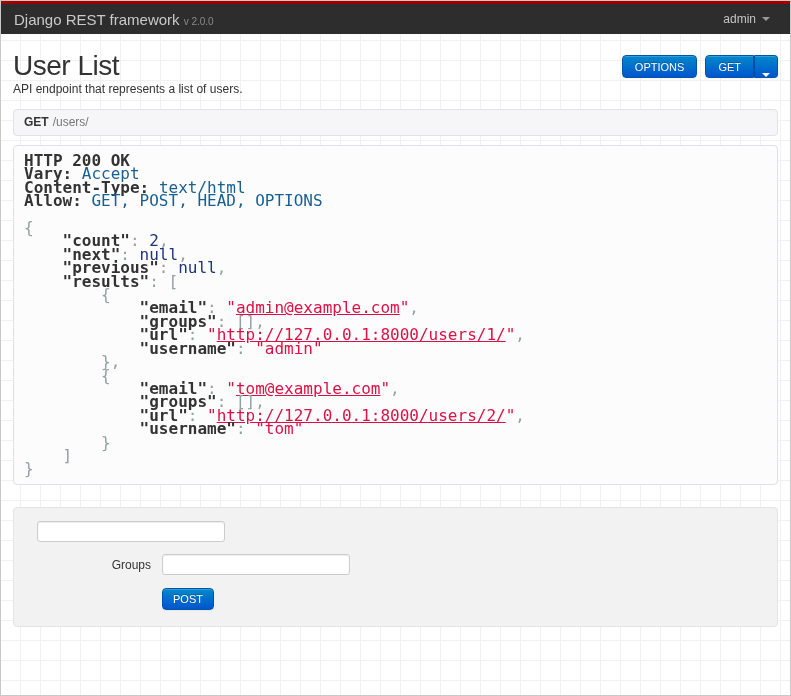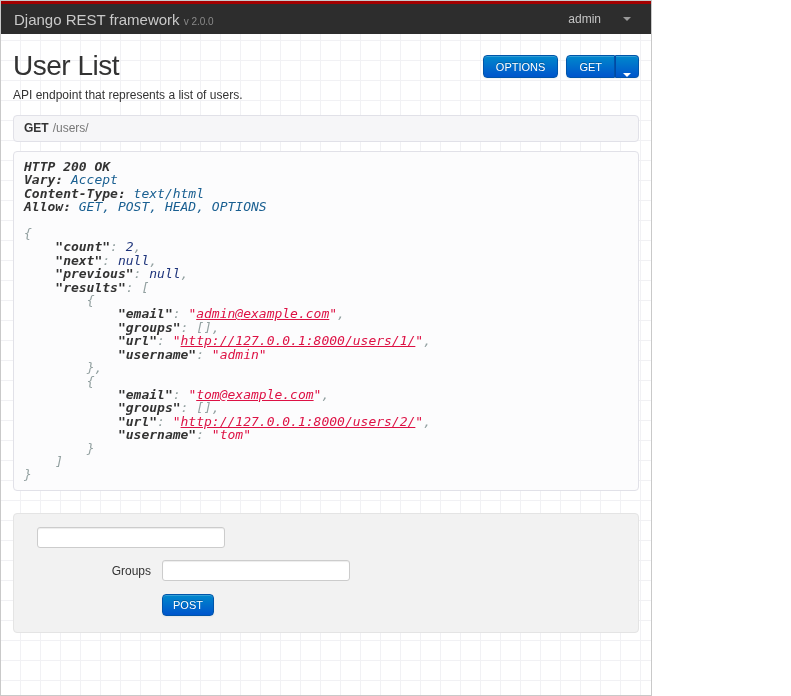--- a/index.html
+++ b/index.html
@@ -4,41 +4,41 @@
 <style>
   * { box-sizing: border-box; }
   html,body { margin:0; padding:0; }
   body {
     width:791px; height:696px;
     font-family:"Liberation Sans", sans-serif;
     background:#fff;
     overflow:hidden;
   }
   #page {
-    width:652px; height:696px;
+    width:791px; height:696px;
     border:1px solid #c9c9c9;
     background-color:#fff;
     background-image:
       linear-gradient(#f1f1f4 1px, transparent 1px),
       linear-gradient(90deg, #f1f1f4 1px, transparent 1px);
     background-size:20px 20px;
     background-position:-1px -1px;
   }
   
   .navbar {
     height:33px;
     background:#2d2d2d;
     border-top:3px solid #a20000;
     display:flex; align-items:center;
     padding:0 20px 0 13px;
   }
   .brand { color:#c9c9c9; font-size:15px; cursor:pointer; }
   .brand .version { color:#8a8a8a; font-size:10px; margin-left:4px; }
   .navbar .spacer { flex:1; }
-  .user-menu { color:#c4c4c4; font-size:12px; cursor:pointer; display:flex; align-items:center;gap:16px; }
+  .user-menu { color:#c4c4c4; font-size:12px; cursor:pointer; display:flex; align-items:center; }
   .caret-dark {
     display:inline-block; margin-left:6px;
     border-left:4px solid transparent; border-right:4px solid transparent;
     border-top:4px solid #999;
   }
   
   .container { padding:0 12px; }
   .page-header { padding-top:16px; display:flex; align-items:flex-start; }
   h1.page-title { margin:0; font-size:28px; line-height:32px; font-weight:normal; color:#333; letter-spacing:-0.5px; }
   .header-buttons { margin-left:auto; margin-top:5px; display:flex; }
@@ -58,47 +58,46 @@
   .btn-group .btn-caret {
     border-radius:0 4px 4px 0; border-left:1px solid #0049a5;
     padding:5px 7px 4px;
   }
   .caret-white {
     display:inline-block;
     border-left:4px solid transparent; border-right:4px solid transparent;
     border-top:4px solid #fff;
     position:relative; top:6px;
   }
-  .description { margin:6px 0 0; font-size:12px; color:#333; }
+  .description { margin:0 0 0; font-size:12px; color:#333; }
   
   .request-bar {
     margin-top:13px;
     background:#f6f6f8;
     border:1px solid #e1e1e8;
     border-radius:4px;
     padding:6px 10px;
     font-family:Liberation Sans, sans-serif;
     font-size:12px; line-height:13px;
     color:#777;
   }
   .request-bar .method { color:#333; font-weight:bold; margin-right:4px; }
   
   pre.response {
     margin:9px 0 0;
     background:#fcfcfd;
     border:1px solid #e1e1e8;
     border-radius:4px;
     padding:8px 10px;
     font-family:"DejaVu Sans Mono", monospace;
-    font-size:13px;
+    font-size:16px;
     line-height:13.4px;
     color:#48484c;
     white-space:pre;
     overflow:hidden;
-    font-style:italic;
   }
   pre.response .hdr { color:#333; font-weight:bold; }
   pre.response .key { color:#333; font-weight:bold; }
   pre.response .lit { color:#195f91; }
   pre.response .kwd { color:#1e347b; }
   pre.response .str { color:#dd1144; }
   pre.response .pun { color:#93a1a1; }
   pre.response a.lnk { color:#dd1144; text-decoration:underline; cursor:pointer; }
   
   .form-panel {

